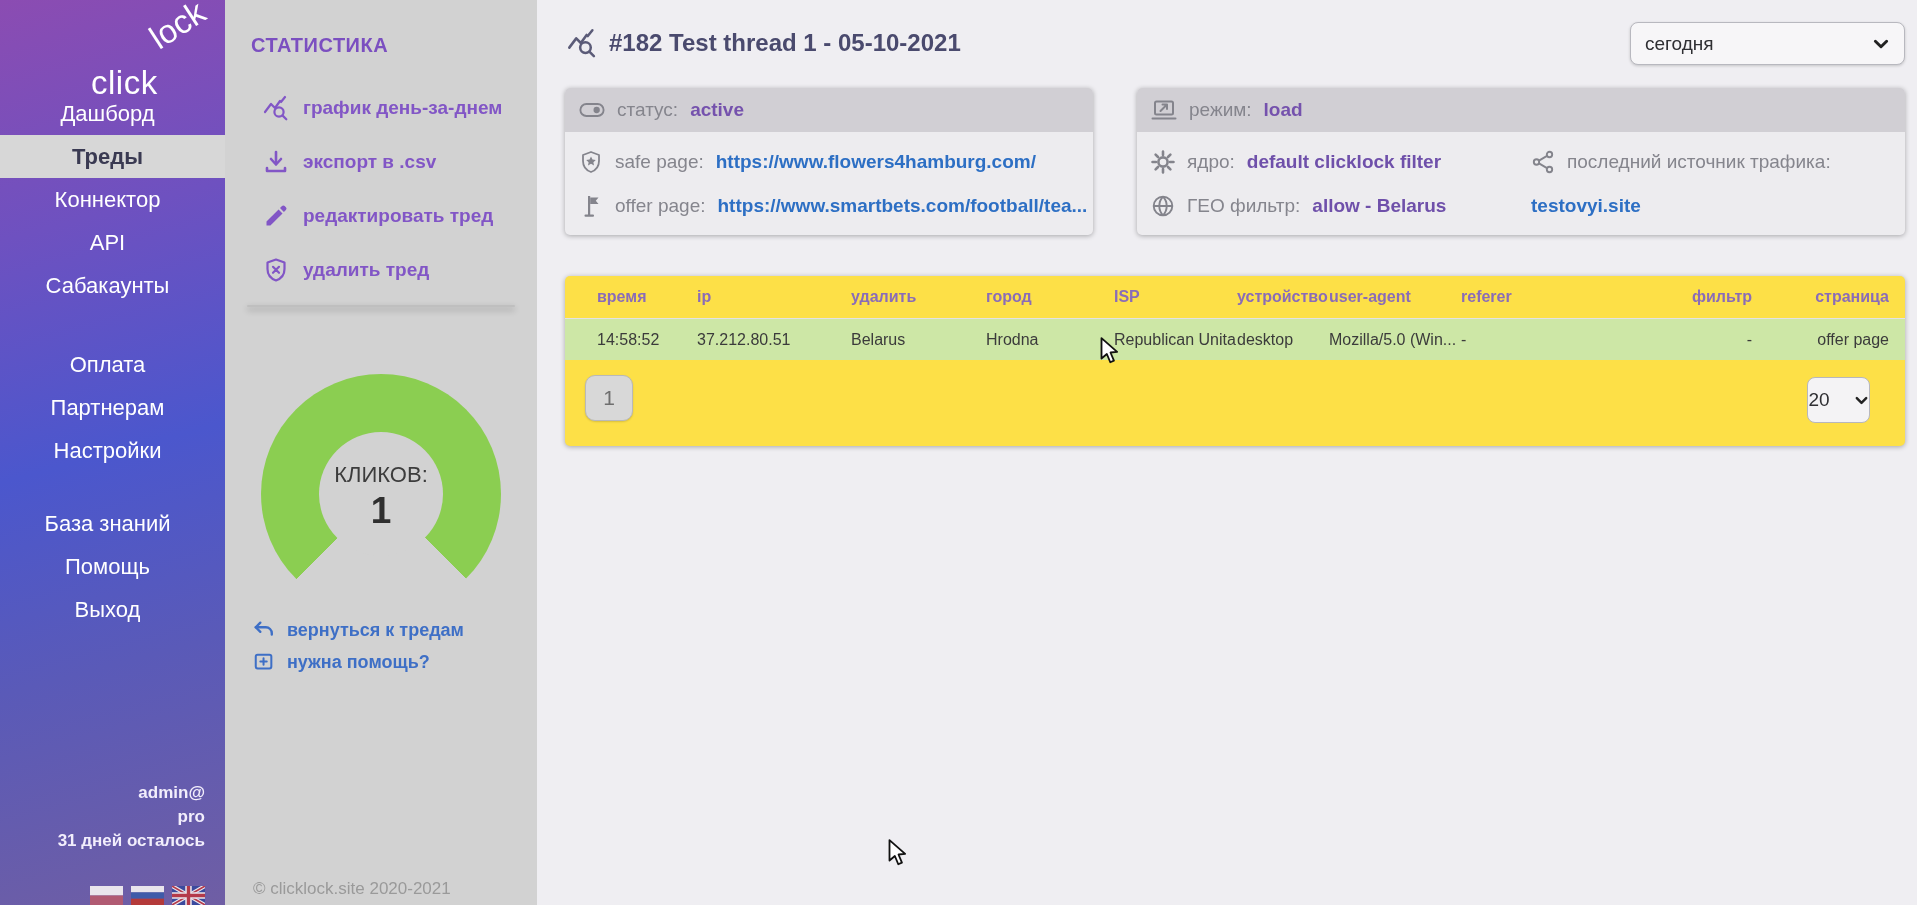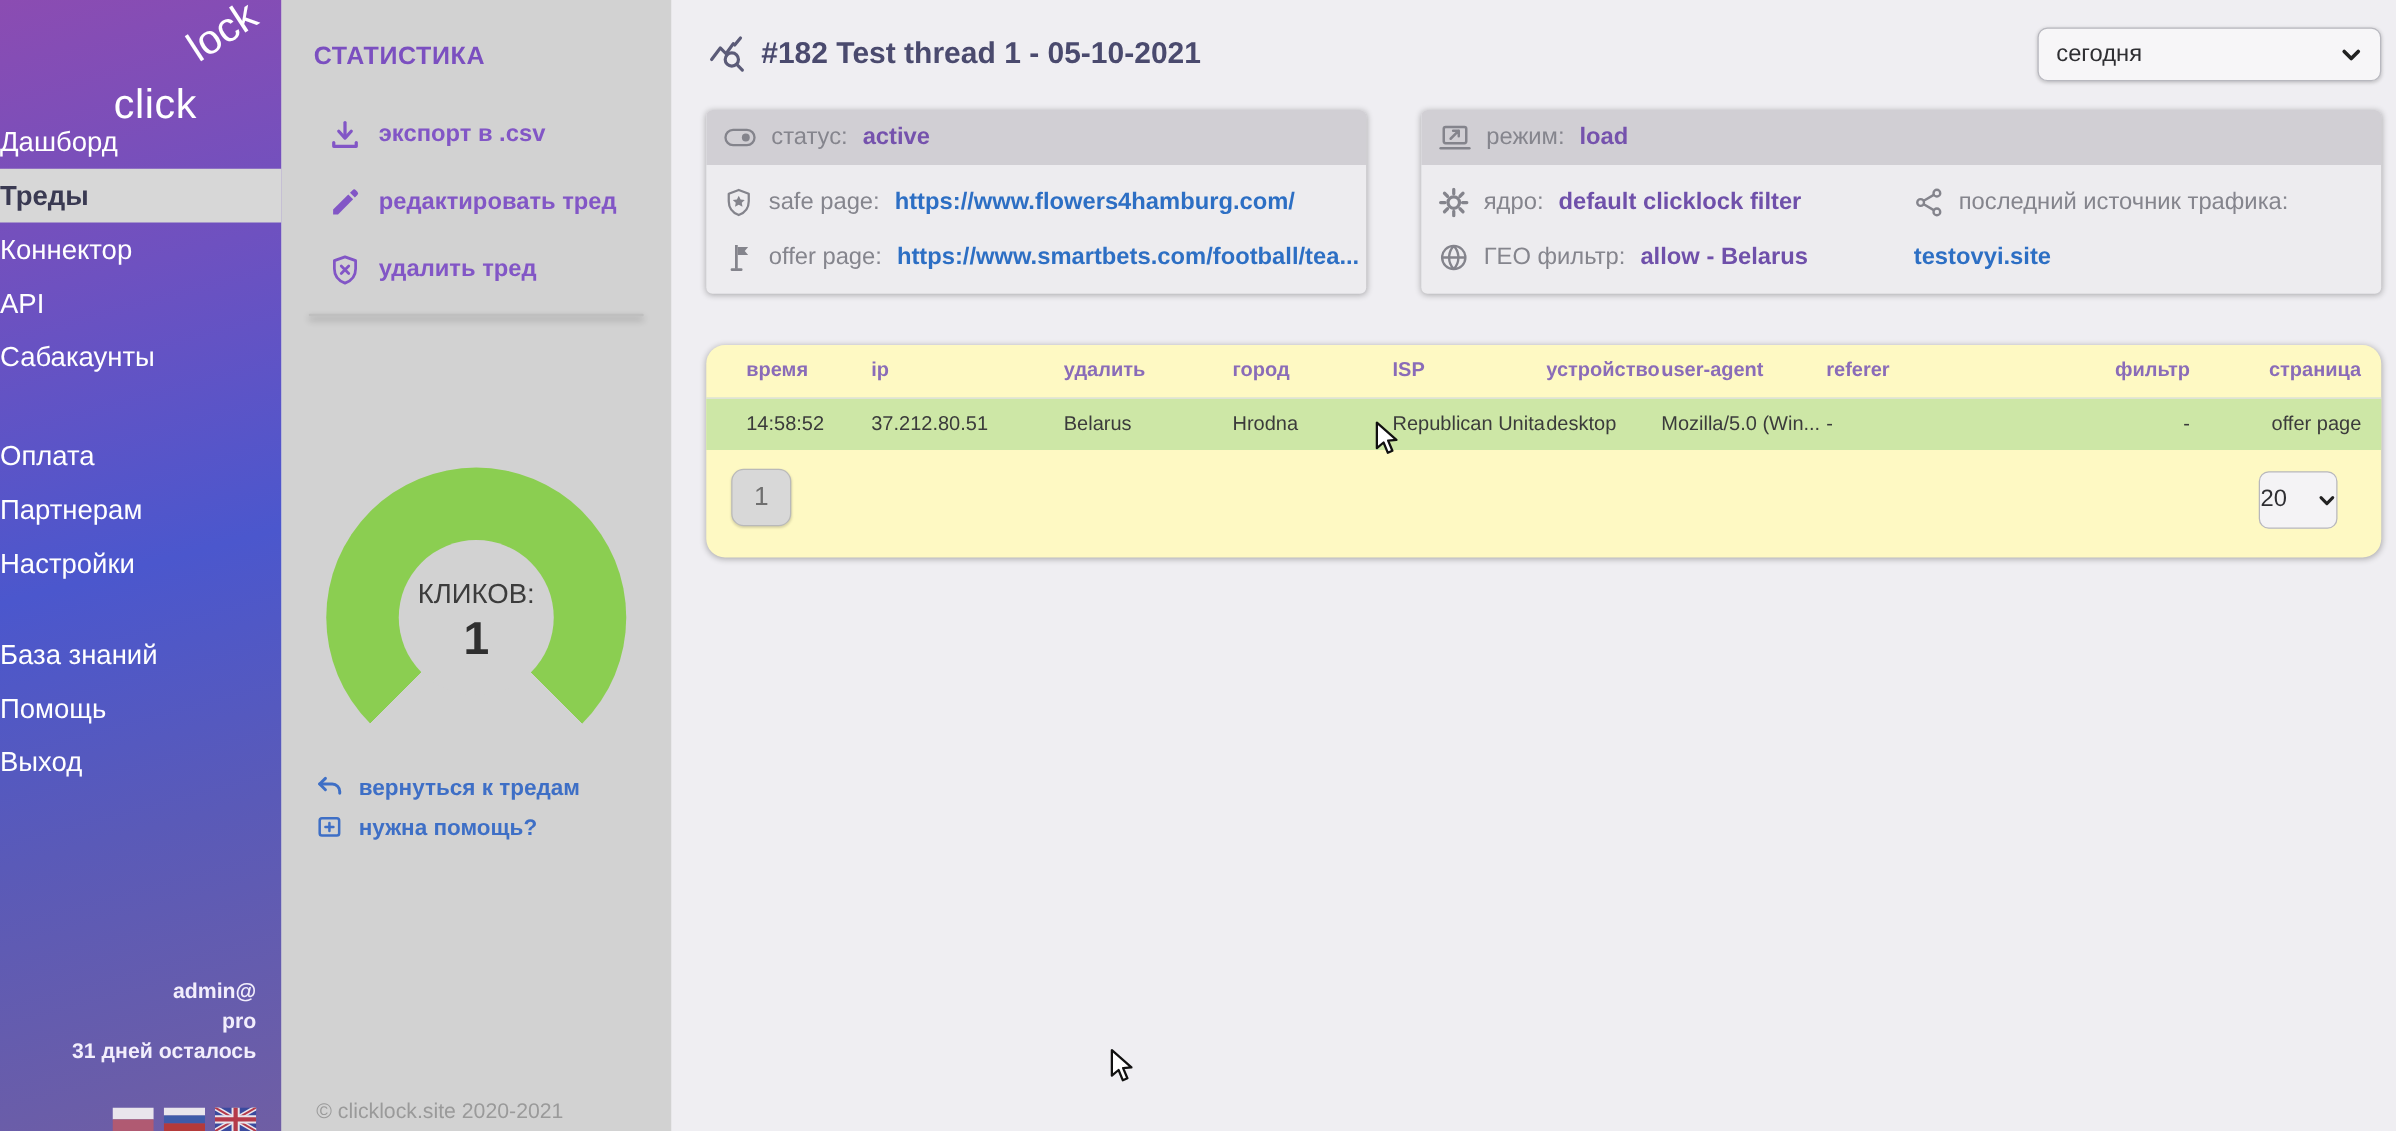--- a/index.html
+++ b/index.html
@@ -8,21 +8,21 @@
 
   
   .sidebar { position:absolute; left:0; top:0; bottom:0; width:225px;
     background:linear-gradient(165deg,#8b4cb2 0%,#6e51c0 25%,#4b57cd 50%,#5a5ab8 72%,#6f5ea4 100%);
     color:#fff; z-index:2; }
   .logo { position:absolute; top:8px; right:14px; width:120px; height:64px; }
   .logo-click { position:absolute; left:0; top:24px; font-size:33px; font-weight:500; letter-spacing:.5px;margin-top:32px; }
   .logo-lock { position:absolute; left:62px; top:14px; font-size:33px; font-weight:500;
     transform:rotate(-33deg); transform-origin:left center; display:inline-block; }
   .side-menu { position:absolute; top:92px; left:0; right:0; }
-  .side-item { height:43px; line-height:43px; text-align:left; padding-right:10px;
+  .side-item { height:43px; line-height:43px; text-align:center; padding-right:10px;
     font-size:22px; color:#fff; cursor:pointer; }
   .side-item.active { background:#d7d7d7; color:#3a3a52;font-weight:bold; }
   .side-gap { height:36px; }
   .account { position:absolute; right:20px; bottom:52px; text-align:right;
     font-size:17px; font-weight:600; line-height:24px; color:#f2eefc; }
   .account .plan { font-weight:700; }
   .flags { position:absolute; right:20px; bottom:0px; display:flex; gap:8px; }
   .flags svg { width:33px; height:19px; display:block; }
 
   
@@ -70,21 +70,21 @@
   .c-link { color:#2d6fc4; font-weight:700; }
   .c-val { color:#6f50aa; font-weight:700; }
   .status-card { left:28px; width:528px; }
   .mode-card { left:600px; width:768px; }
   .mode-body { display:flex; padding:8px 14px 0 14px; }
   .mode-left { flex:0 0 380px;text-align:right; }
   .mode-right { flex:1; }
 
   
   .table-card { position:absolute; left:28px; top:276px; width:1340px; height:170px;
-    background:#fef9c3; border-radius:15px; box-shadow:0 1px 5px rgba(0,0,0,.3); }
+    background:#fde047; border-radius:5px; box-shadow:0 1px 5px rgba(0,0,0,.3); }
   .t-grid { display:grid;
     grid-template-columns:100px 154px 135px 128px 123px 92px 132px 230px 61px 1fr;
     padding:0 16px 0 32px; align-items:center; }
   .t-head { height:42px; color:#8a6cb8; font-weight:700; font-size:16px; border-radius:6px 6px 0 0; }
   .t-row { height:42px; background:#cde7a6; font-size:16px; color:#3b3b3b; border-top:1px solid #e3e2e5; }
   .t-cell { white-space:nowrap; overflow:hidden; }
   .t-right { text-align:right; }
   .pager-btn { position:absolute; left:20px; top:99px; width:48px; height:46px;
     background:#d8d8d8; border:1px solid #b9b9b9; border-radius:10px;
     display:flex; align-items:center; justify-content:center;
@@ -148,20 +148,29 @@
           <path d="M16.5 0 V19 M0 9.5 H33" stroke="#b43a4a" stroke-width="3.4"></path>
         </svg>
     </span>
   </div>
 </div>
 
 <div class="statscol">
   <div class="stats-title">СТАТИСТИКА</div>
 
   <div class="stats-actions">
+    <div class="stats-action">
+      <svg viewBox="0 0 26 26" fill="none" stroke="currentColor" stroke-width="2.2" stroke-linecap="round" stroke-linejoin="round">
+        <path d="M2 17 L8 9 L12 13 L17 6"></path>
+          <path d="M22 2 L18 7"></path>
+        <circle cx="16" cy="17" r="4.6"></circle>
+          <path d="M19.4 20.4 L23.3 24.3"></path>
+      </svg>
+      <span>график день-за-днем</span>
+    </div>
     <div class="stats-action">
       <svg viewBox="0 0 26 26" fill="none" stroke="currentColor" stroke-width="2.6" stroke-linecap="round" stroke-linejoin="round">
         <path d="M13 3 V14"></path>
           <path d="M8 10 L13 15.5 L18 10"></path>
           <path d="M4 19 V22 H22 V19"></path>
       </svg>
       <span>экспорт в .csv</span>
     </div>
     <div class="stats-action">
       <svg viewBox="0 0 26 26" fill="currentColor">

